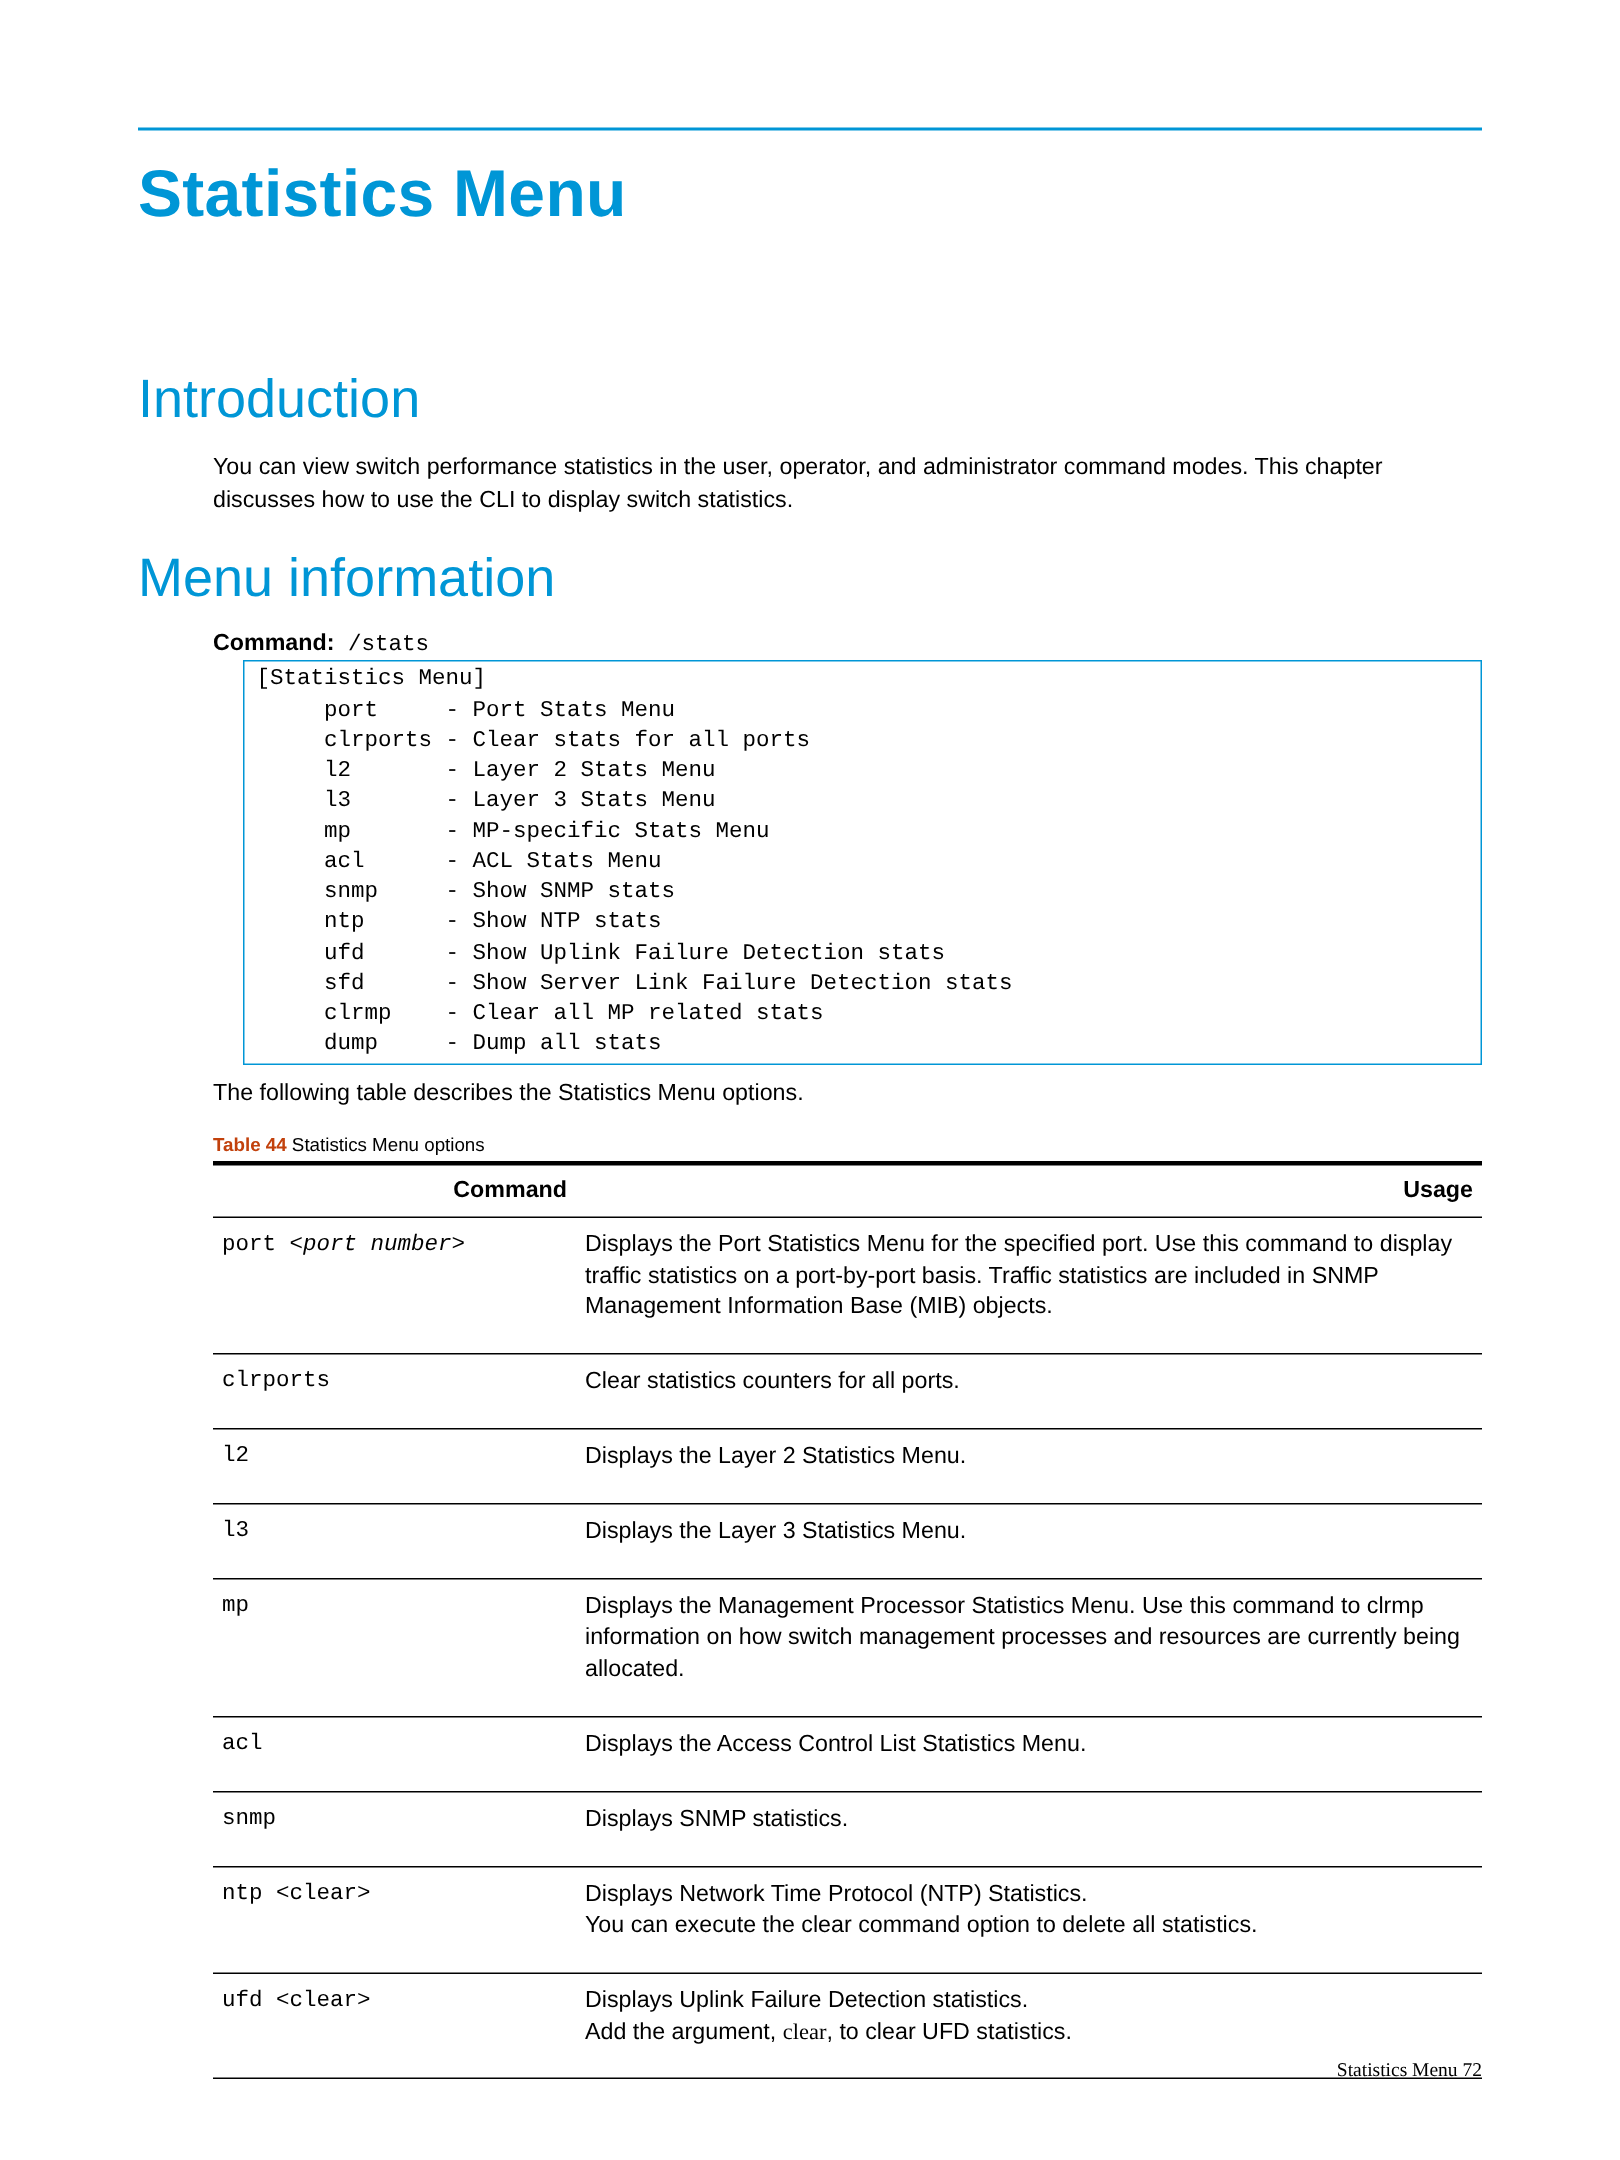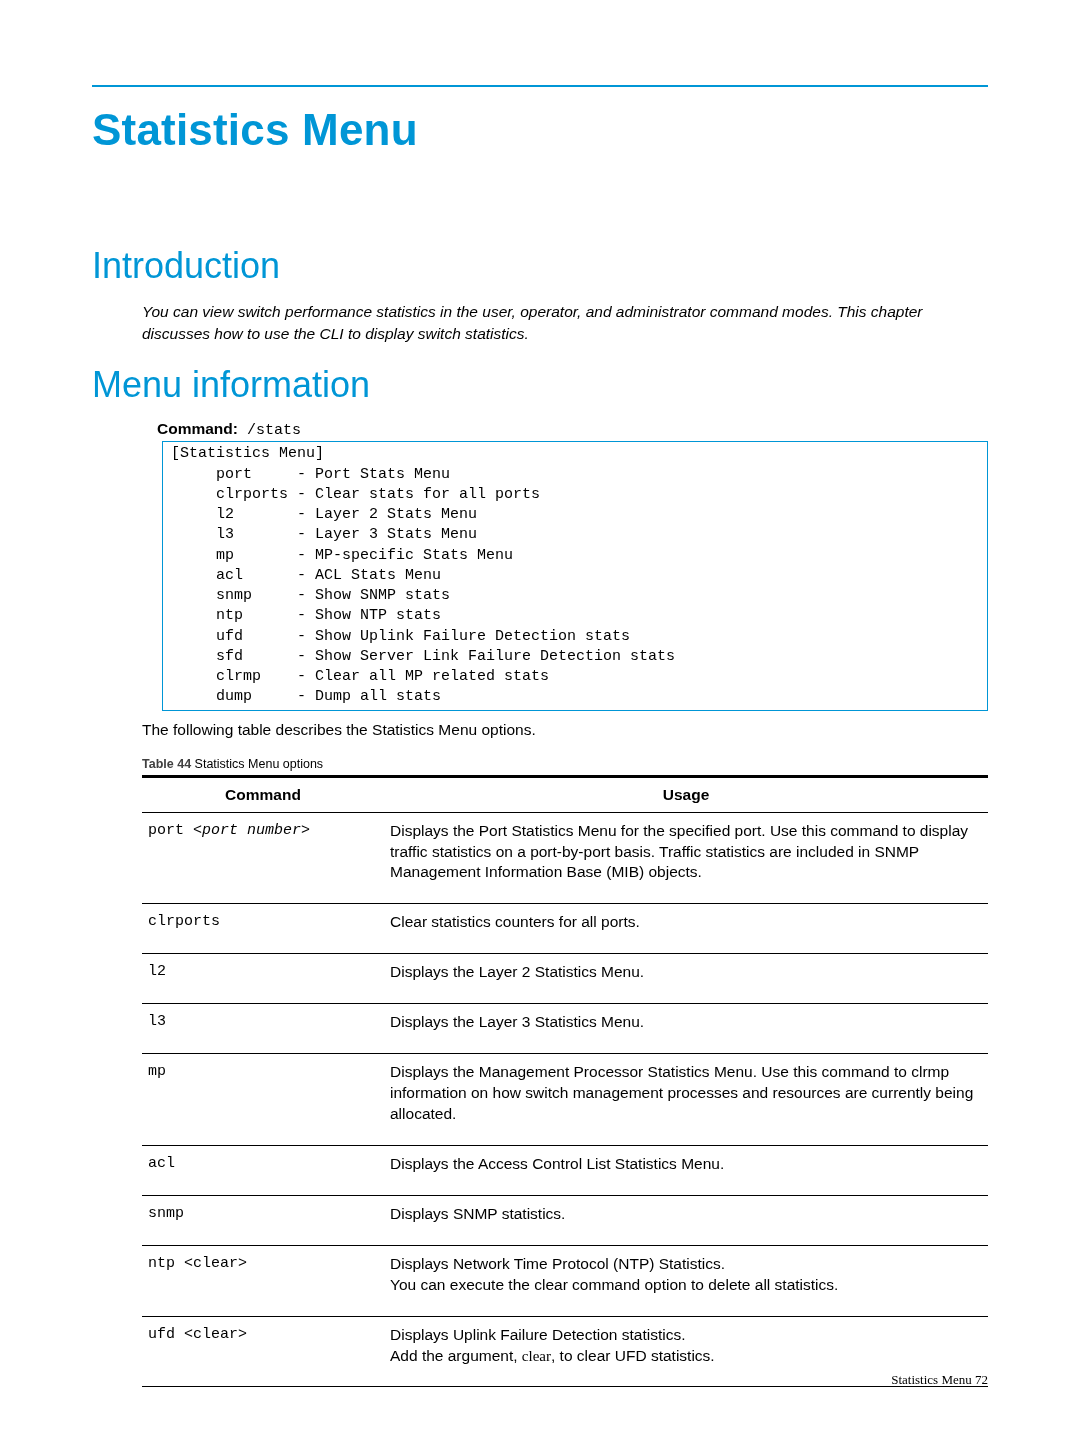--- a/index.html
+++ b/index.html
@@ -36,24 +36,23 @@
     font-family: Arial, Helvetica, sans-serif;
     font-weight: 400;
     font-size: 36px;
     color: #0096d6;
     margin: 12px 0 14px 0;
   }
   .body-text {
     font-size: 15.5px;
     line-height: 1.4;
     margin: 0 0 20px 50px;
-    font-style: italic;
   }
   .command-line {
-    margin-left: 65px;
+    margin-left: 50px;
     font-size: 15.5px;
     margin-bottom: 2px;
   }
   .command-line .label {
     font-weight: bold;
   }
   .command-line .cmd {
     font-family: "Courier New", monospace;
     font-size: 15px;
   }
@@ -71,33 +70,33 @@
   .after-box-text {
     font-size: 15.5px;
     margin: 10px 0 18px 50px;
   }
   .table-caption {
     margin-left: 50px;
     font-size: 12.5px;
     margin-bottom: 4px;
   }
   .table-caption .tlabel {
-    color: #404040;
+    color: #c2410c;
     font-weight: bold;
   }
   table.opts {
     border-collapse: collapse;
     margin-left: 50px;
     width: calc(100% - 50px);
     font-size: 15.5px;
     border-top: 3px solid #000;
     border-bottom: 1.5px solid #000;
   }
   table.opts th {
-    text-align: center;
+    text-align: right;
     font-weight: bold;
     padding: 8px 6px 8px 6px;
     border-bottom: 1.5px solid #000;
     vertical-align: top;
   }
   table.opts td {
     padding: 8px 6px 20px 6px;
     border-bottom: 0.75px solid #000;
     vertical-align: top;
     line-height: 1.35;

